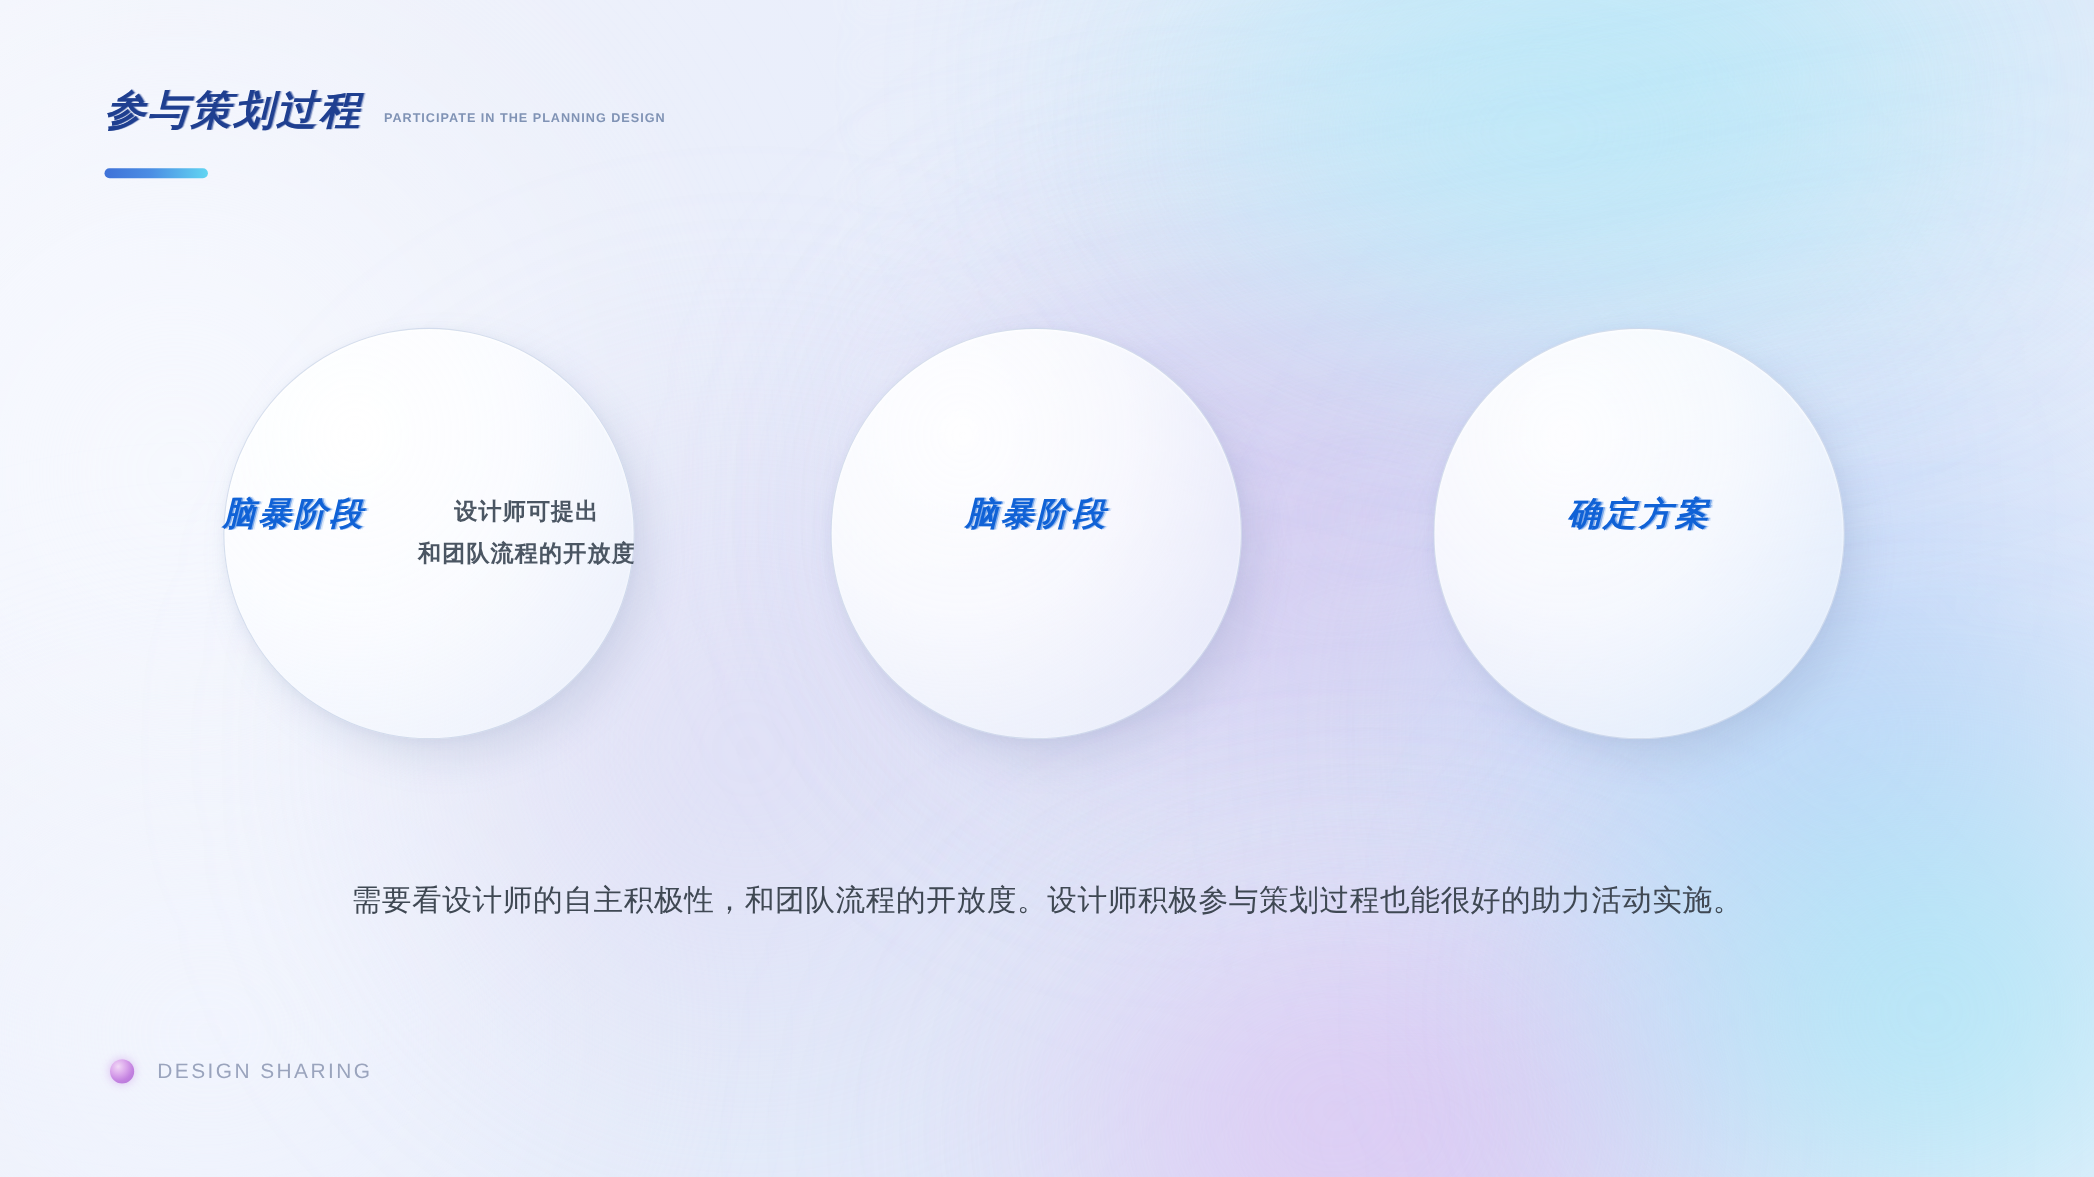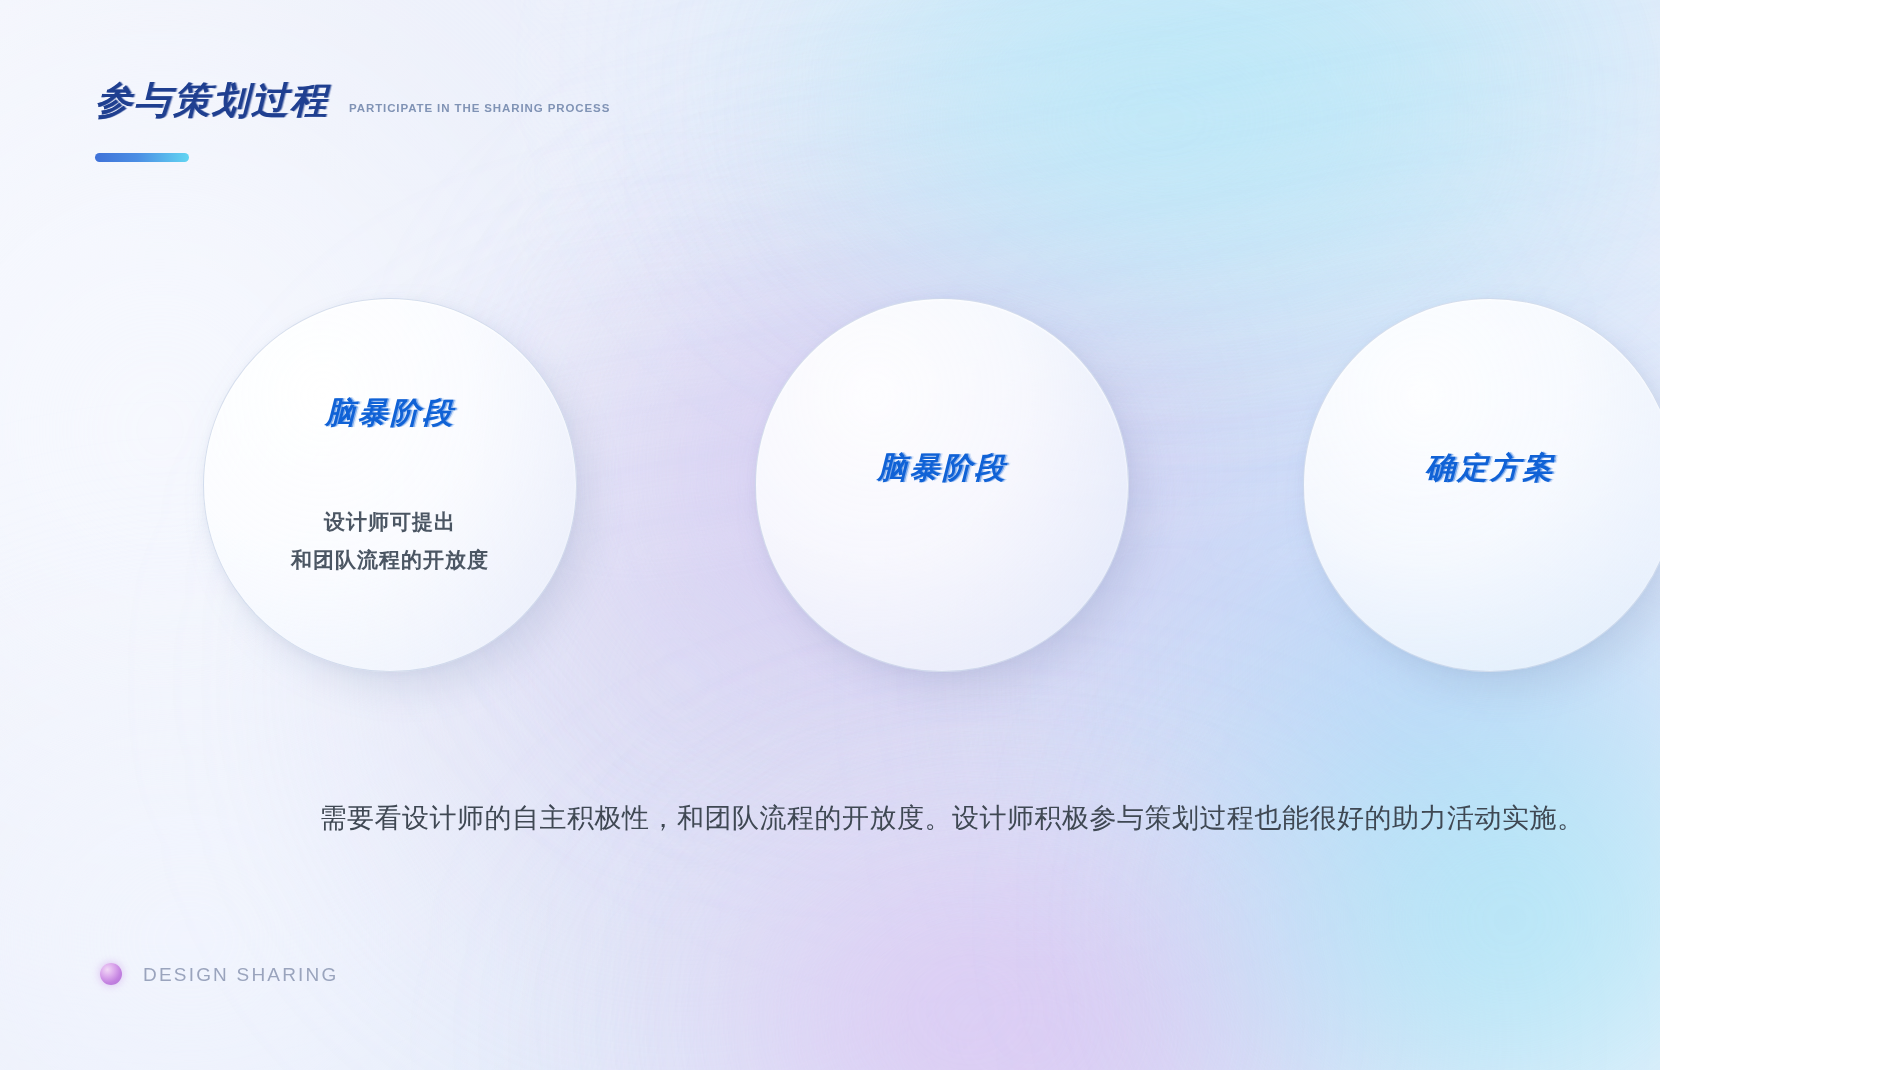--- a/index.html
+++ b/index.html
@@ -2,21 +2,21 @@
 <html><head>
 <meta charset="utf-8">
 <style>
   html, body {
     margin: 0;
     padding: 0;
     background: #ffffff;
   }
   #slide {
     position: relative;
-    width: 1660px;
+    width: 1904px;
     height: 1070px;
     overflow: hidden;
     font-family: "Liberation Sans", "DejaVu Sans", sans-serif;
     background: #eef1fa;
   }
 
   
   .bg-base {
     position: absolute;
     inset: 0;
@@ -162,21 +162,21 @@
     background: radial-gradient(ellipse at 32% 26%,
         rgba(255,255,255,0.95) 0%,
         rgba(252,253,255,0.86) 42%,
         rgba(244,248,254,0.72) 72%,
         rgba(238,244,253,0.60) 100%);
     box-shadow:
        14px 18px 34px rgba(122,140,178,0.18),
        0 2px 10px rgba(140,155,190,0.10),
        inset 0 1px 2px rgba(255,255,255,0.9);
     display: flex;
-    flex-direction: column;
+    flex-direction: row;
     align-items: center;
     justify-content: center;
     box-sizing: border-box;
     gap: 48px;
   }
   .circle-1 { left: 203px; top: 298px; }
   .circle-2 { left: 755px; top: 298px; }
   .circle-3 { left: 1303px; top: 298px; }
 
   .circle-title {
@@ -263,21 +263,21 @@
   <div class="blob blob-blue-right"></div>
   <div class="blob blob-cyan-top"></div>
   <div class="blob blob-cyan-top2"></div>
   <div class="blob blob-violet-bottom"></div>
   <div class="blob blob-violet-bottom2"></div>
   <div class="blob blob-cyan-bottomright"></div>
   <div class="streaks"></div>
 
   <div class="header">
     <div class="header-title">参与策划过程</div>
-    <div class="header-sub">PARTICIPATE IN THE SHARING PROCESS</div>
+    <div class="header-sub">PARTICIPATE IN THE PLANNING DESIGN</div>
   </div>
   <div class="header-bar"></div>
 
   <div class="circles">
 
     <div class="circle circle-1">
       <div class="circle-title">脑暴阶段</div>
       <div class="circle-lines">
         <div class="circle-line">设计师可提出</div>
         <div class="circle-line">和团队流程的开放度</div>

